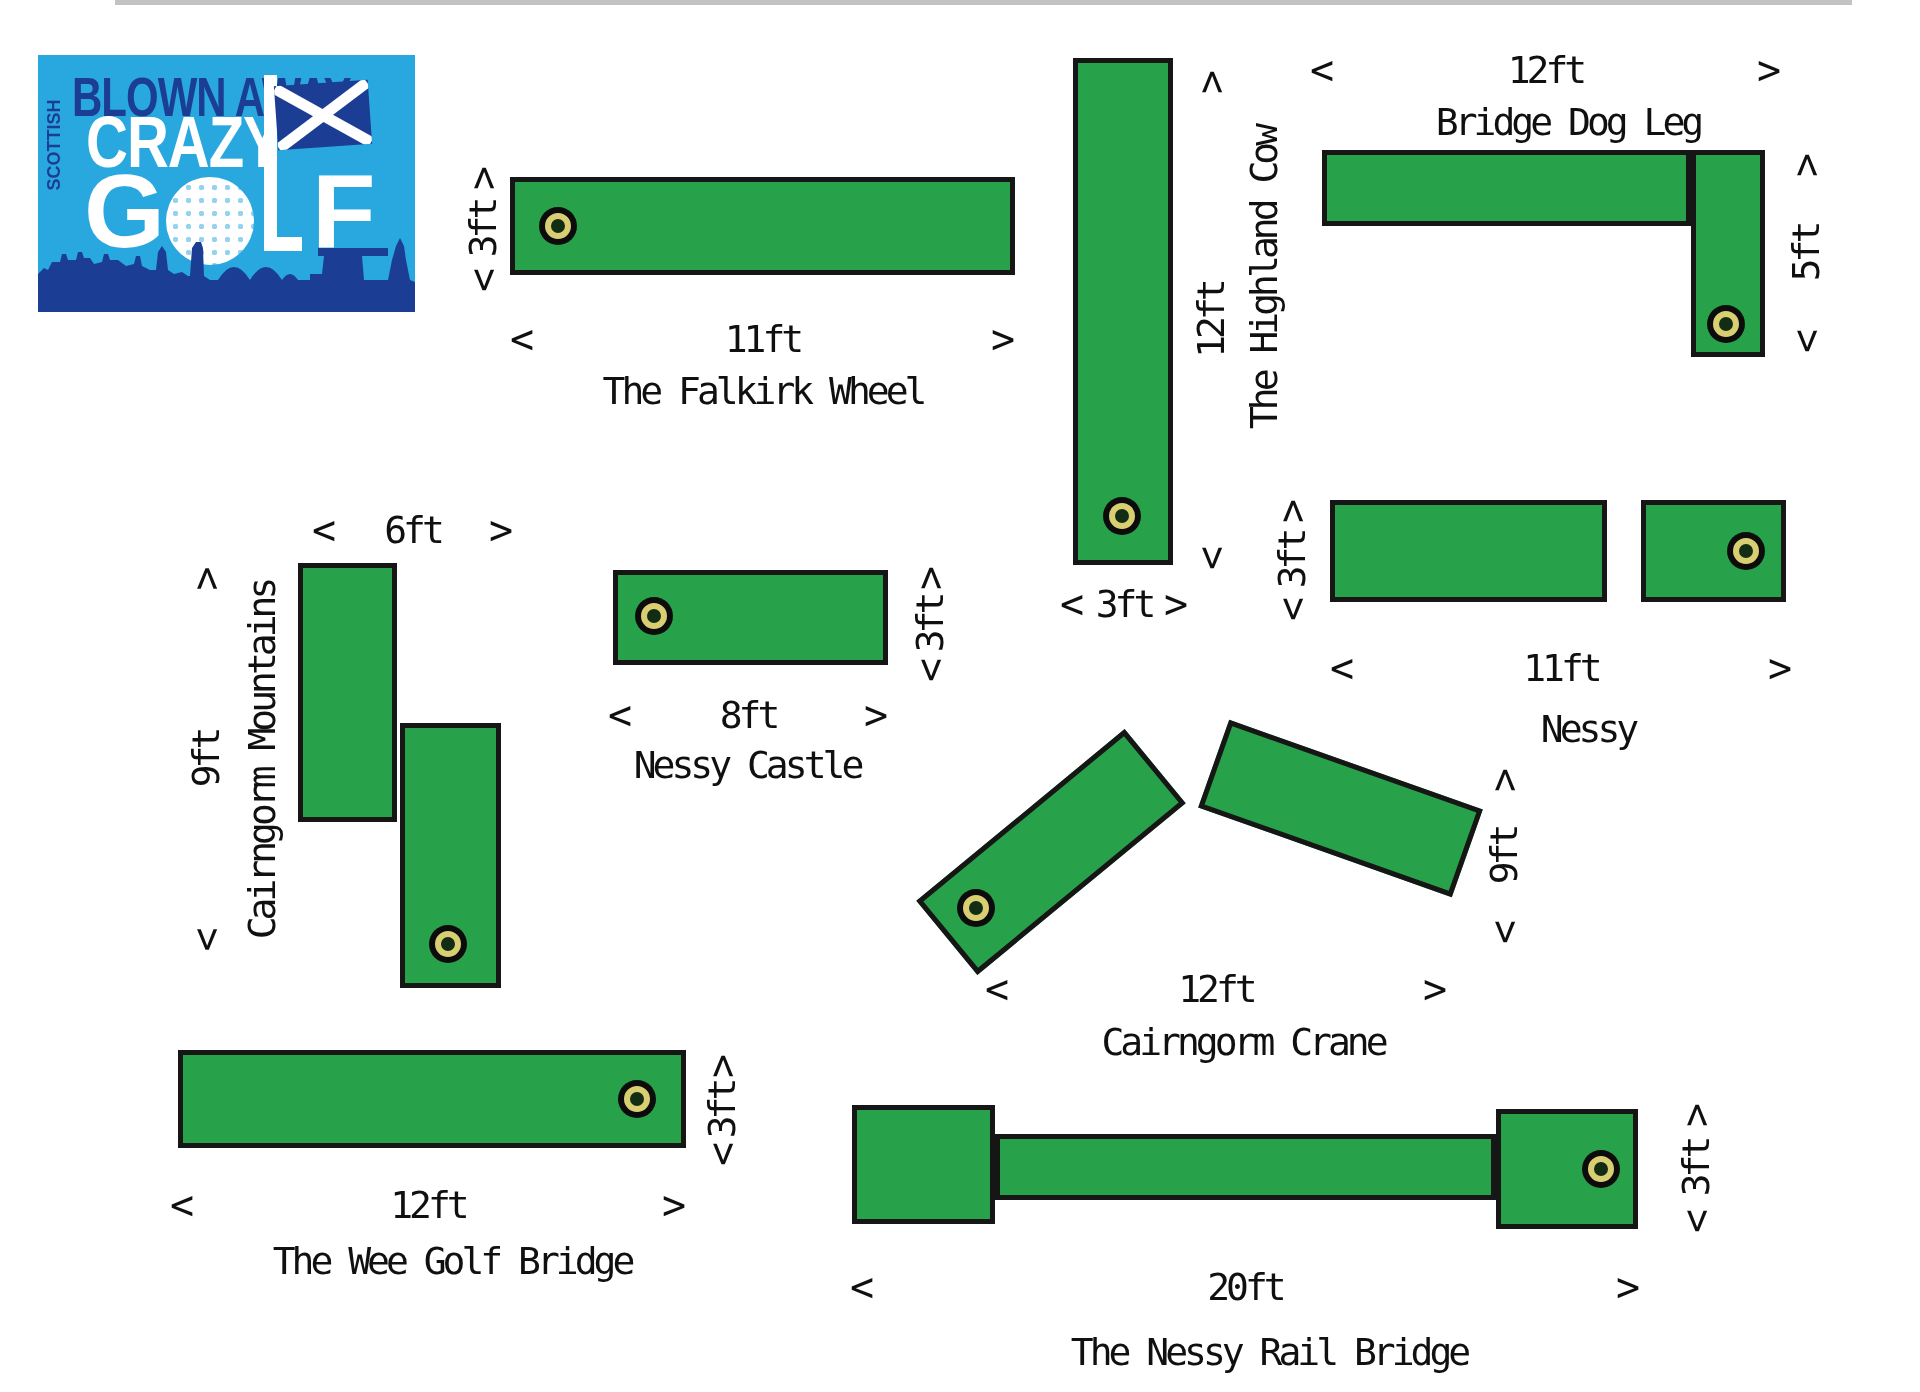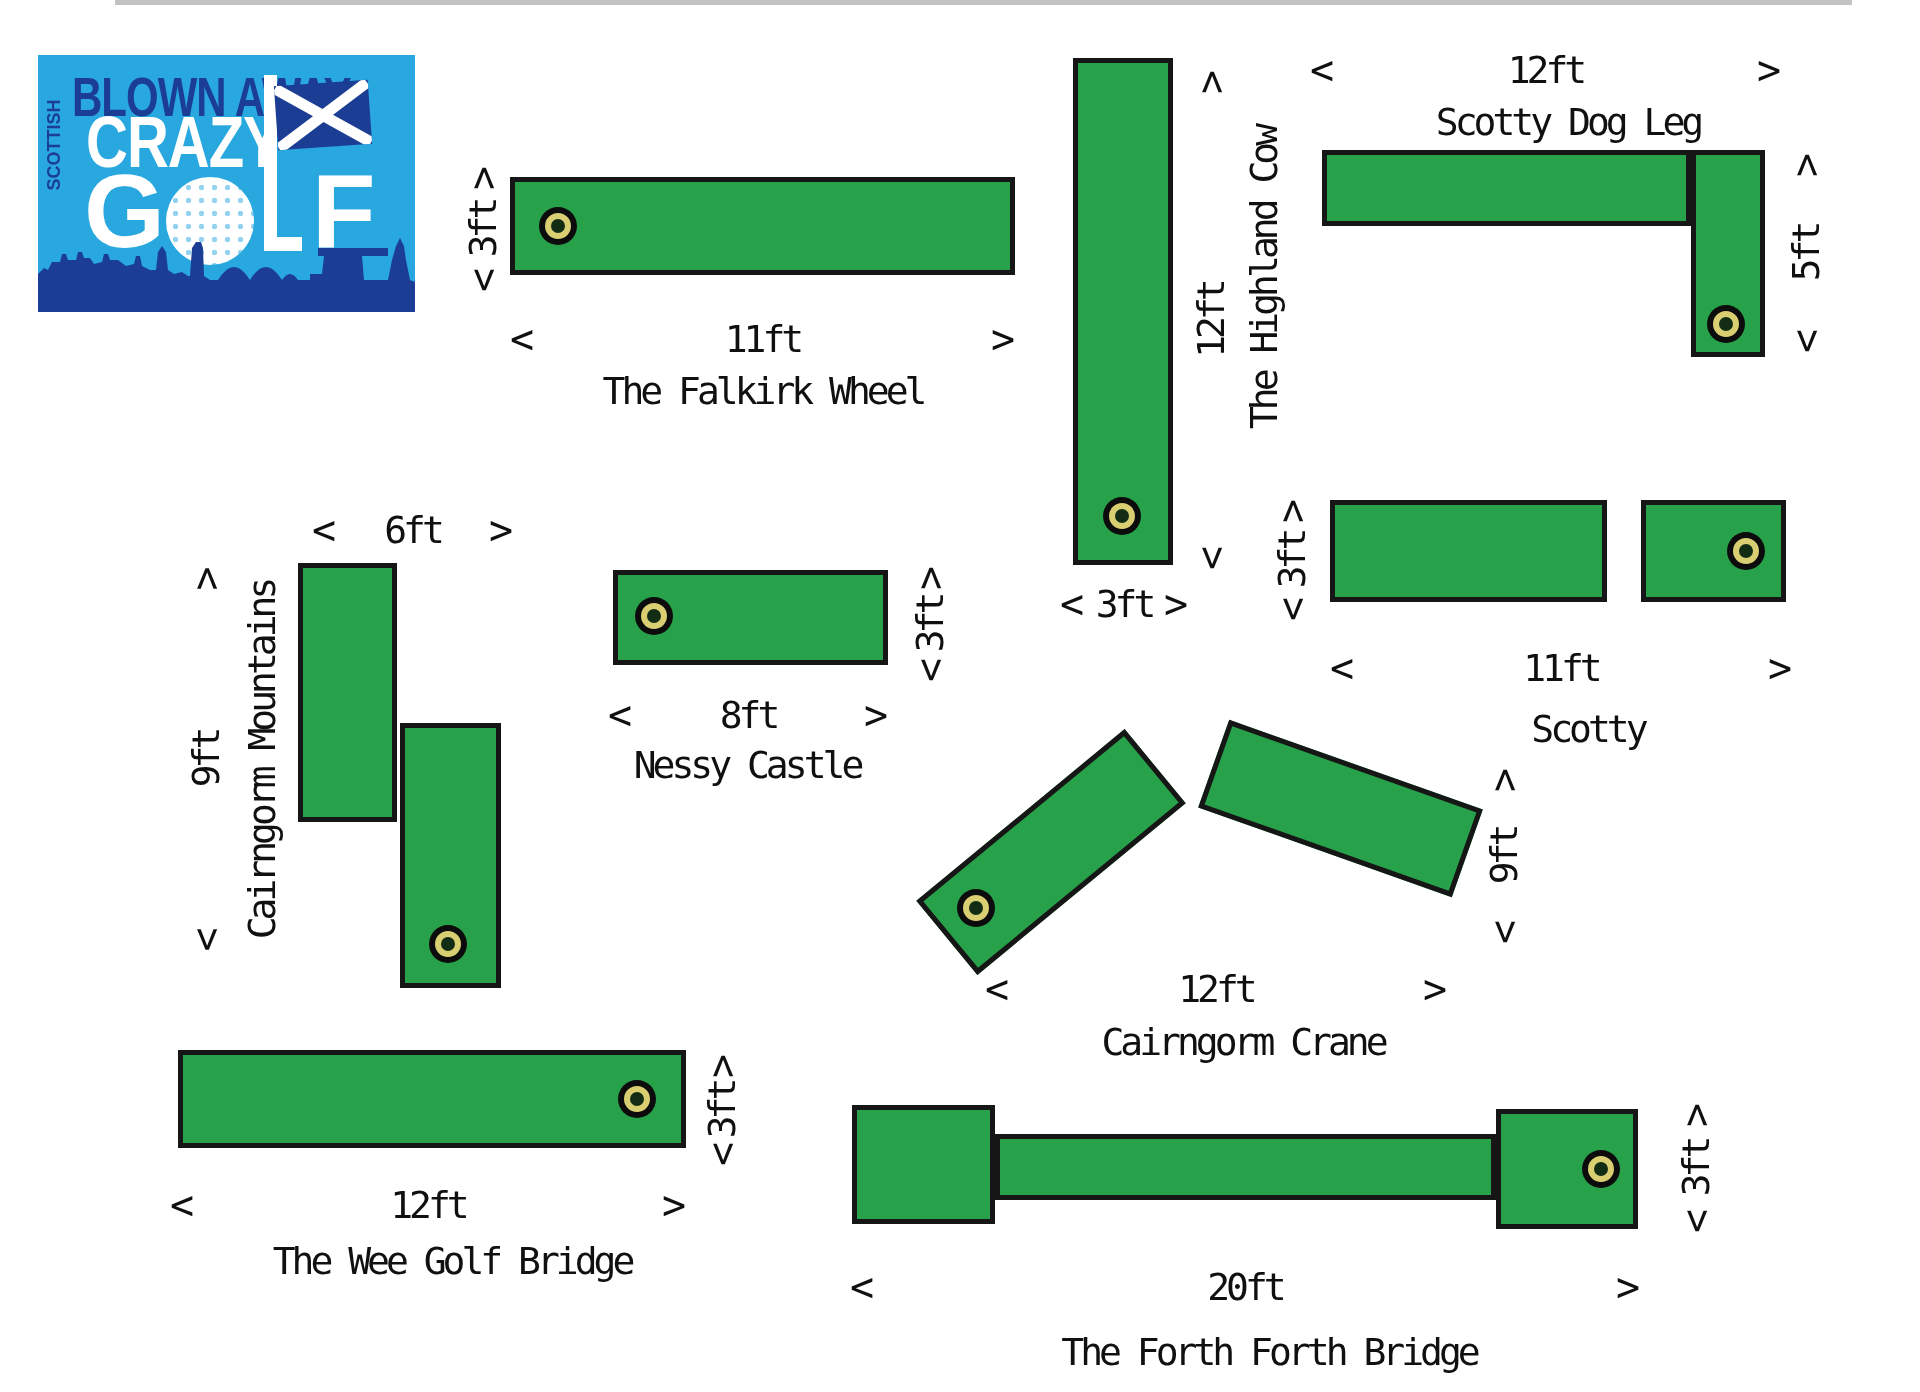--- a/index.html
+++ b/index.html
@@ -121,21 +121,21 @@
     <div class="rect" style="left:1322px;top:150px;width:369px;height:76px"></div>
     <div class="rect" style="left:1691px;top:150px;width:74px;height:207px"></div>
     <div class="cup" style="left:1707px;top:305px">
         <span class="cup-ring"></span>
       </div>
     <div class="hdim" style="left:1310px;top:70px;width:471px">
       <span class="chev">&lt;</span>
       <span class="dim-text">12ft</span>
       <span class="chev">&gt;</span>
     </div>
-    <div class="hlabel" style="left:1568px;top:122px">Scotty Dog Leg</div>
+    <div class="hlabel" style="left:1568px;top:122px">Bridge Dog Leg</div>
     <div class="vdim" style="left:1806px;top:253px;width:200px">
       <span class="chev">&lt;</span>
       <span class="dim-text">5ft</span>
       <span class="chev">&gt;</span>
     </div>
   </div>
 
   <div>
     <div class="rect" style="left:1330px;top:500px;width:277px;height:102px"></div>
     <div class="rect" style="left:1641px;top:500px;width:145px;height:102px"></div>
@@ -145,21 +145,21 @@
     <div class="vdim" style="left:1292px;top:560px;width:122px">
       <span class="chev">&lt;</span>
       <span class="dim-text">3ft</span>
       <span class="chev">&gt;</span>
     </div>
     <div class="hdim" style="left:1330px;top:668px;width:462px">
       <span class="chev">&lt;</span>
       <span class="dim-text">11ft</span>
       <span class="chev">&gt;</span>
     </div>
-    <div class="hlabel" style="left:1588px;top:729px">Scotty</div>
+    <div class="hlabel" style="left:1588px;top:729px">Nessy</div>
   </div>
 
   <div>
     <div class="rect" style="left:298px;top:563px;width:99px;height:259px"></div>
     <div class="rect" style="left:400px;top:723px;width:101px;height:265px"></div>
     <div class="cup" style="left:429px;top:925px">
         <span class="cup-ring"></span>
       </div>
     <div class="hdim" style="left:312px;top:530px;width:201px">
       <span class="chev">&lt;</span>
@@ -239,16 +239,16 @@
     <div class="vdim" style="left:1696px;top:1168px;width:130px">
       <span class="chev">&lt;</span>
       <span class="dim-text">3ft</span>
       <span class="chev">&gt;</span>
     </div>
     <div class="hdim" style="left:850px;top:1287px;width:790px">
       <span class="chev">&lt;</span>
       <span class="dim-text">20ft</span>
       <span class="chev">&gt;</span>
     </div>
-    <div class="hlabel" style="left:1269px;top:1352px">The Forth Forth Bridge</div>
+    <div class="hlabel" style="left:1269px;top:1352px">The Nessy Rail Bridge</div>
   </div>
 
 </div>
 
 </body></html>

